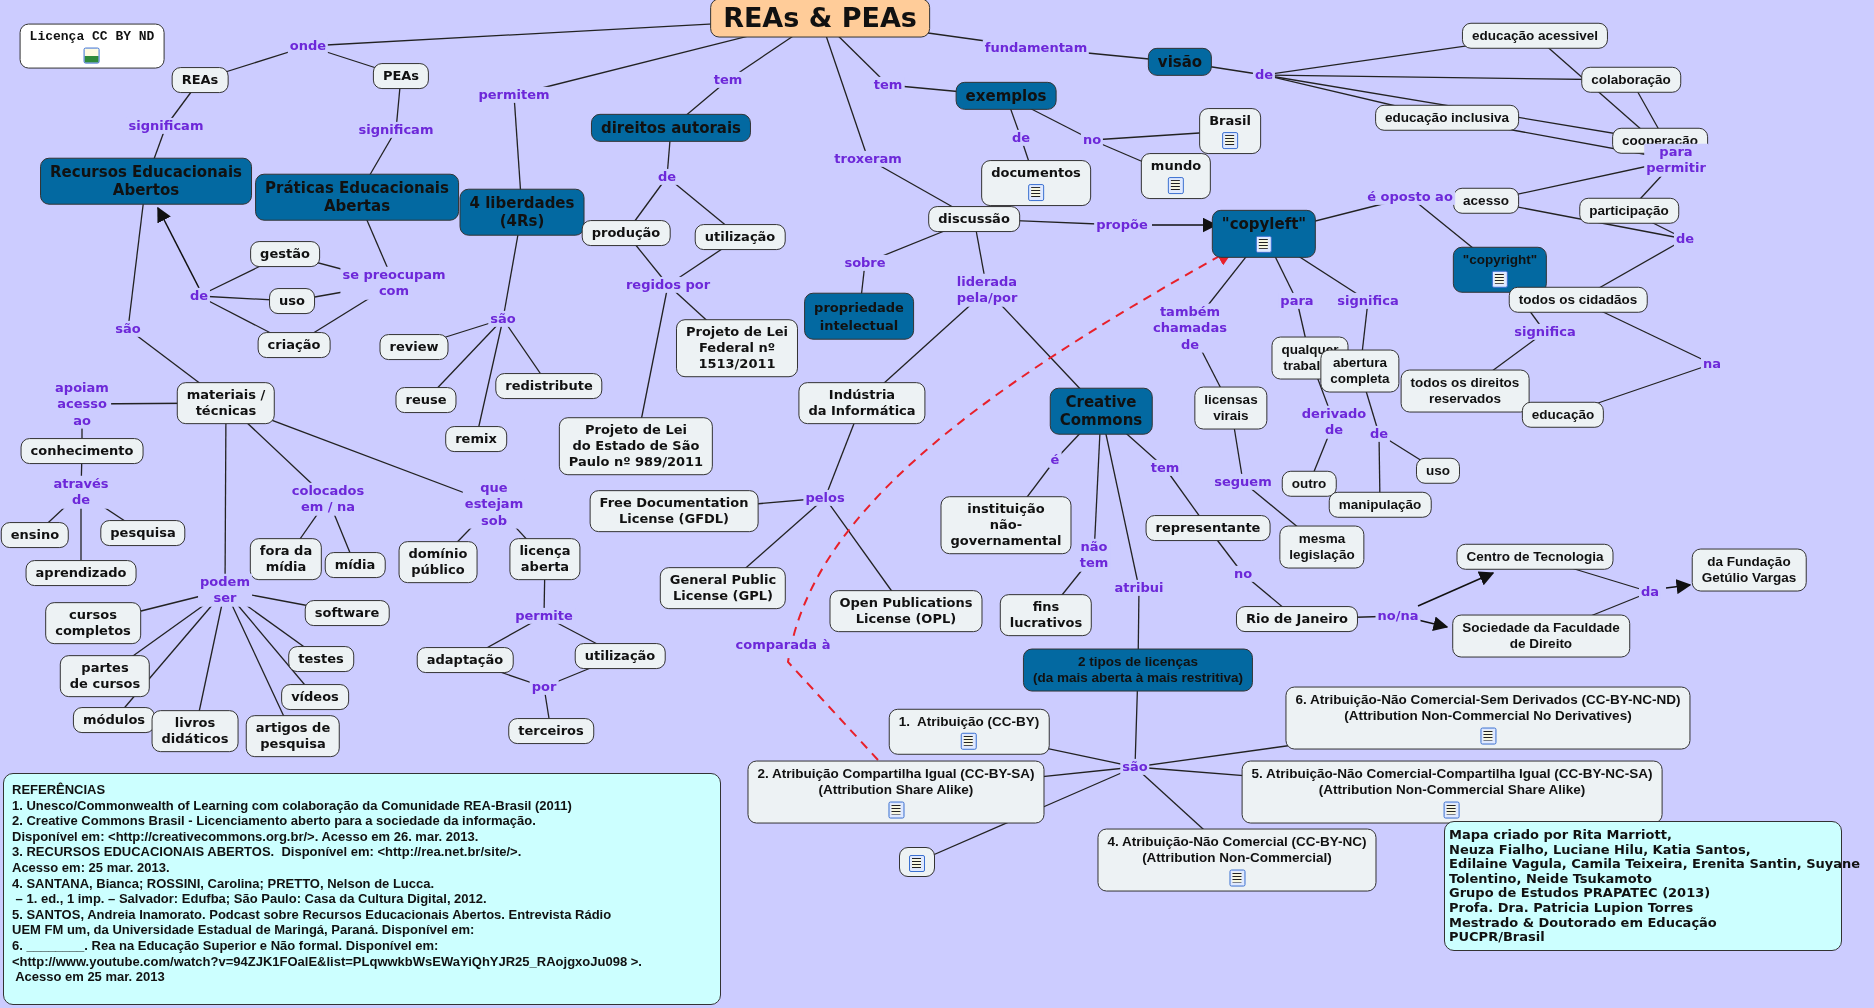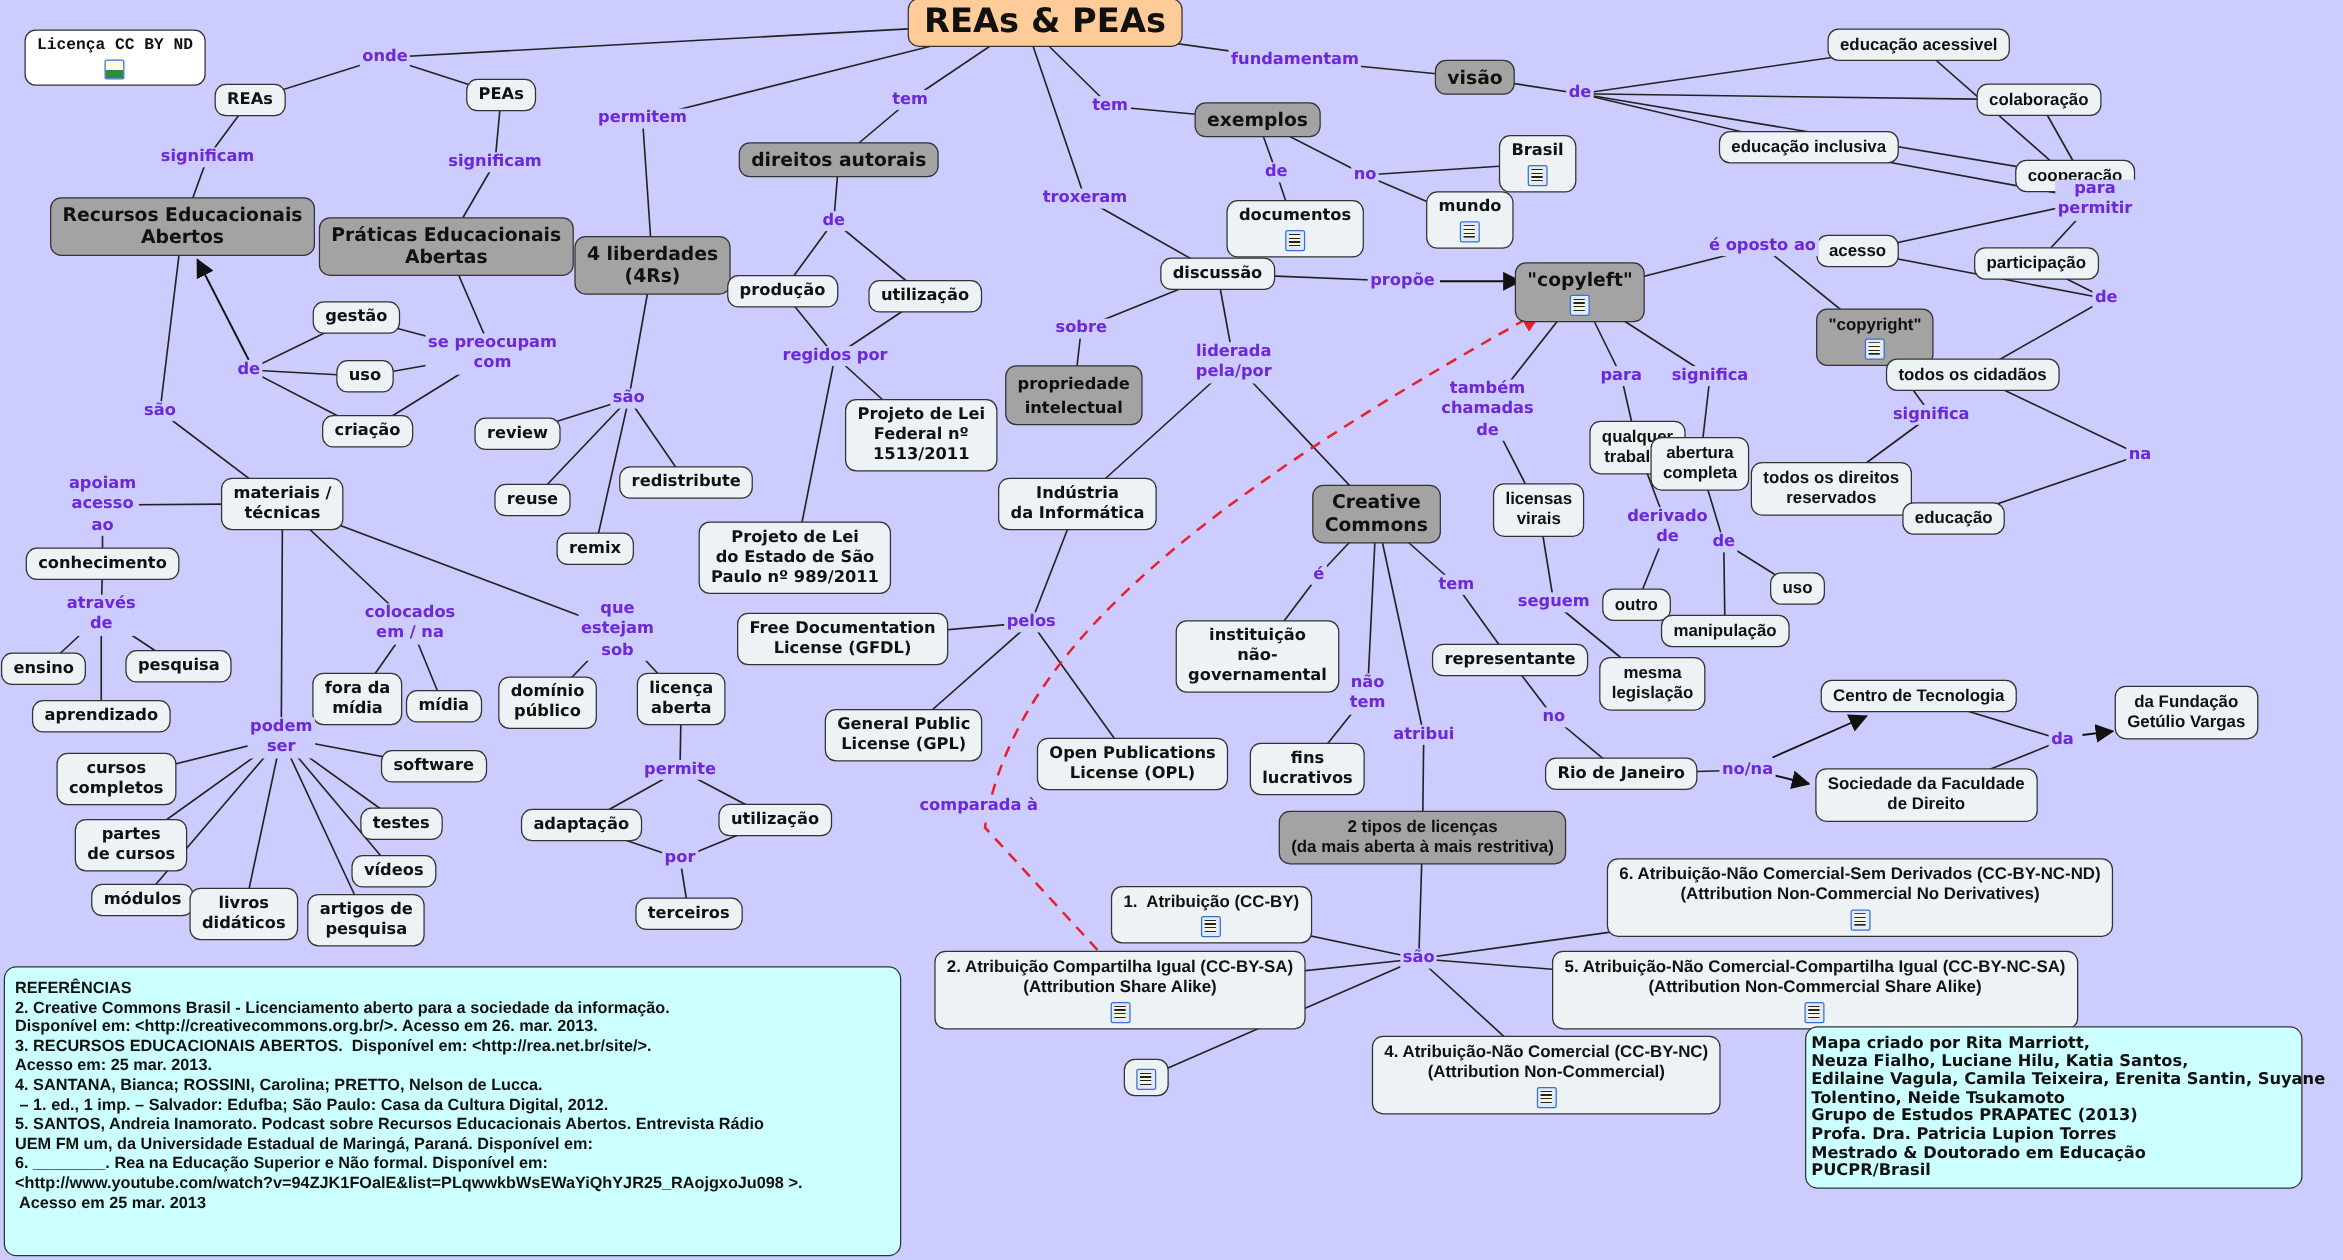--- a/index.html
+++ b/index.html
@@ -2,22 +2,22 @@
 <html><head>
 <meta charset="utf-8">
 <style>
   html, body { margin:0; padding:0; }
   body { width:1874px; height:1008px; background:#ccccff; position:relative; overflow:hidden;
          font-family:"DejaVu Sans", sans-serif; }
   #links { position:absolute; left:0; top:0; width:1874px; height:1008px; }
   .node { position:absolute; transform:translate(-50%,-50%); border:1px solid #333; border-radius:9px;
           background:#edf2f4; color:#111; font-weight:bold; font-size:13px; text-align:center;
           padding:4px 9px; line-height:1.22; white-space:pre; box-sizing:border-box; }
-  .node.yellow { background:#a3a3a3; font-size:15px; }
-  .node.big { background:#ffcc99; font-size:27px; padding:2px 12px;margin-left:16px; }
+  .node.yellow { background:#0369a1; font-size:15px; }
+  .node.big { background:#ffcc99; font-size:27px; padding:2px 12px; }
   .node.cyan { background:#ffffff;font-family:Liberation Mono, monospace; }
   .node.cond { font-family:"Liberation Sans", sans-serif; font-size:13.5px; }
   .label { position:absolute; transform:translate(-50%,-50%); font-weight:bold; font-size:13px; color:#6d28d9;
            text-align:center; white-space:pre; line-height:1.25; background:#ccccff; padding:0 2px; }
   .doc-icon { display:block; margin:3px auto 0; width:14px; height:15px; border:1px solid #3a6fd0;
               background:#dfe9ff; border-radius:2px; position:relative; }
   .doc-icon::before { content:""; position:absolute; left:2px; top:2px; width:9px; height:10px;
               background:repeating-linear-gradient(#222 0 1px, #f7f7e0 1px 3px); }
   .img-icon { display:block; margin:3px auto 0; width:14px; height:14px; border:1px solid #3a6fd0;
               background:linear-gradient(#fffbe0 55%, #2e8b3a 55%); border-radius:2px; }
@@ -372,20 +372,21 @@
 de</div>
 <div class="label" style="left:1379px;top:434px">de</div>
 <div class="label" style="left:1676px;top:160px">para
 permitir</div>
 <div class="label" style="left:1685px;top:239px">de</div>
 <div class="label" style="left:1712px;top:364px">na</div>
 <div class="label" style="left:1135px;top:767px">são</div>
 
 <div class="refs">
   <div>REFERÊNCIAS</div>
+  <div>1. Unesco/Commonwealth of Learning com colaboração da Comunidade REA-Brasil (2011)</div>
   <div>2. Creative Commons Brasil - Licenciamento aberto para a sociedade da informação.</div>
   <div>Disponível em: &lt;http://creativecommons.org.br/&gt;. Acesso em 26. mar. 2013.</div>
   <div>3. RECURSOS EDUCACIONAIS ABERTOS.  Disponível em: &lt;http://rea.net.br/site/&gt;.</div>
   <div>Acesso em: 25 mar. 2013.</div>
   <div>4. SANTANA, Bianca; ROSSINI, Carolina; PRETTO, Nelson de Lucca.</div>
   <div> – 1. ed., 1 imp. – Salvador: Edufba; São Paulo: Casa da Cultura Digital, 2012.</div>
   <div>5. SANTOS, Andreia Inamorato. Podcast sobre Recursos Educacionais Abertos. Entrevista Rádio</div>
   <div>UEM FM um, da Universidade Estadual de Maringá, Paraná. Disponível em:</div>
   <div>6. ________. Rea na Educação Superior e Não formal. Disponível em:</div>
   <div>&lt;http://www.youtube.com/watch?v=94ZJK1FOalE&amp;list=PLqwwkbWsEWaYiQhYJR25_RAojgxoJu098 &gt;.</div>

